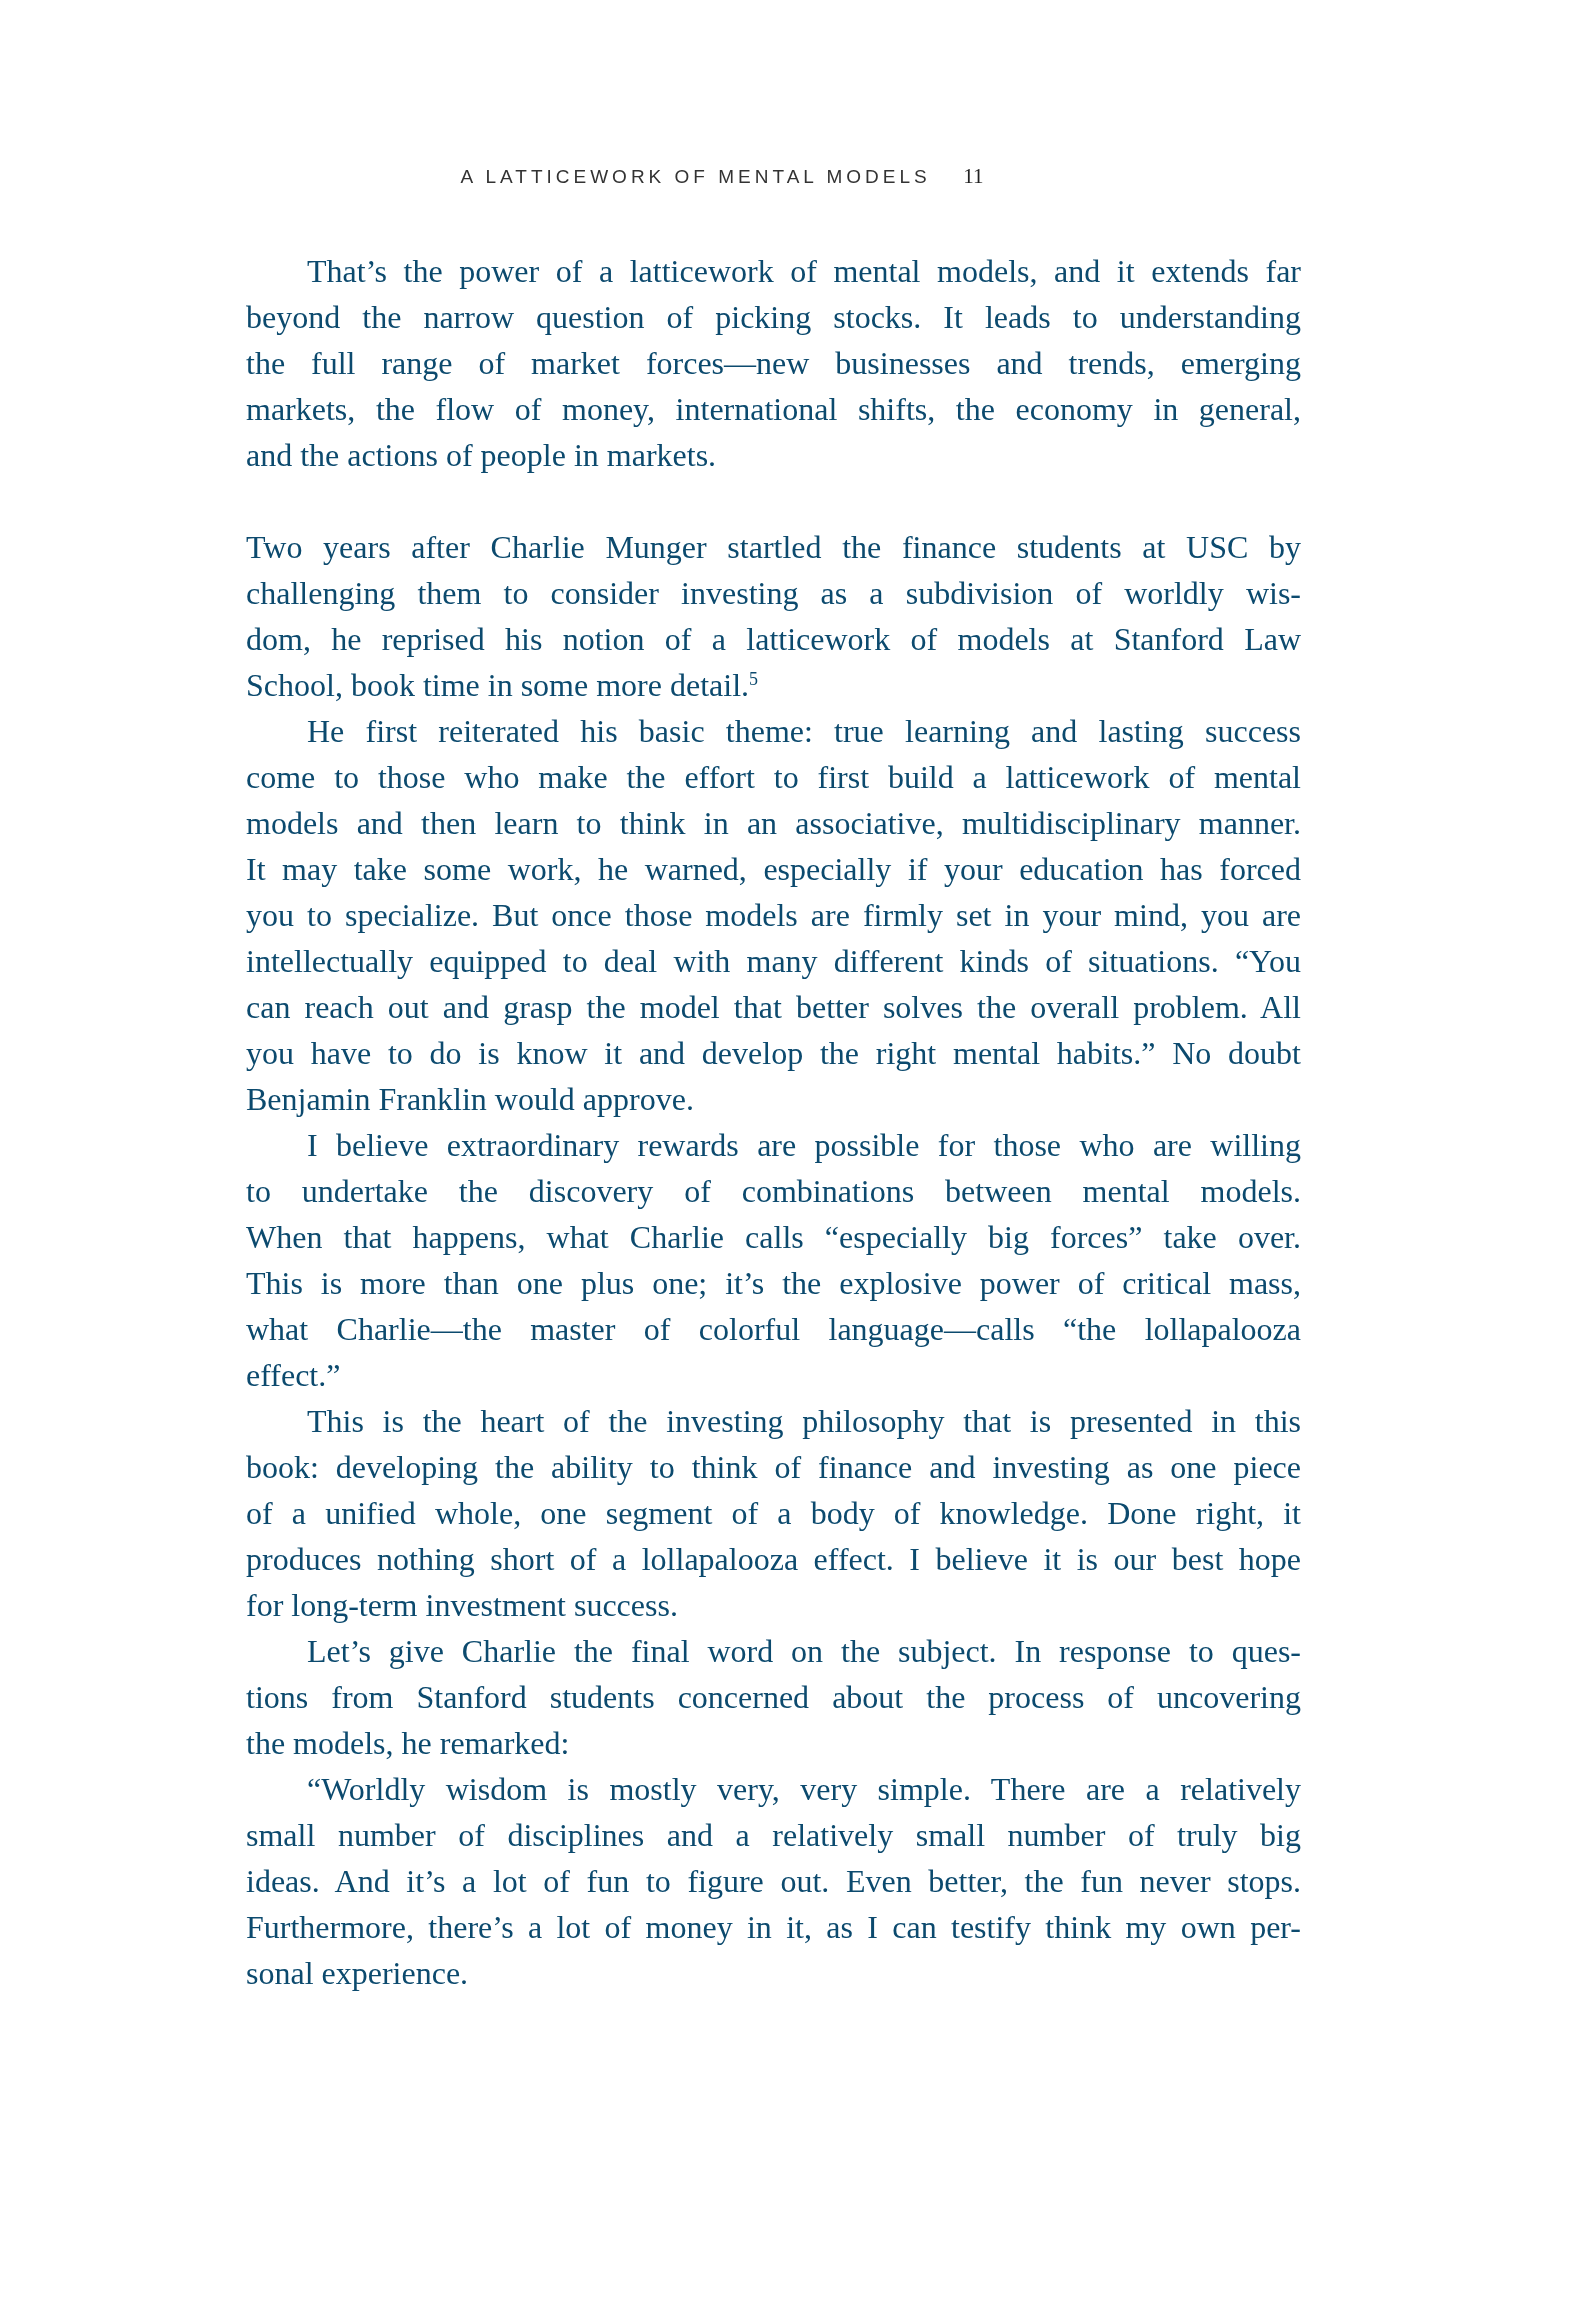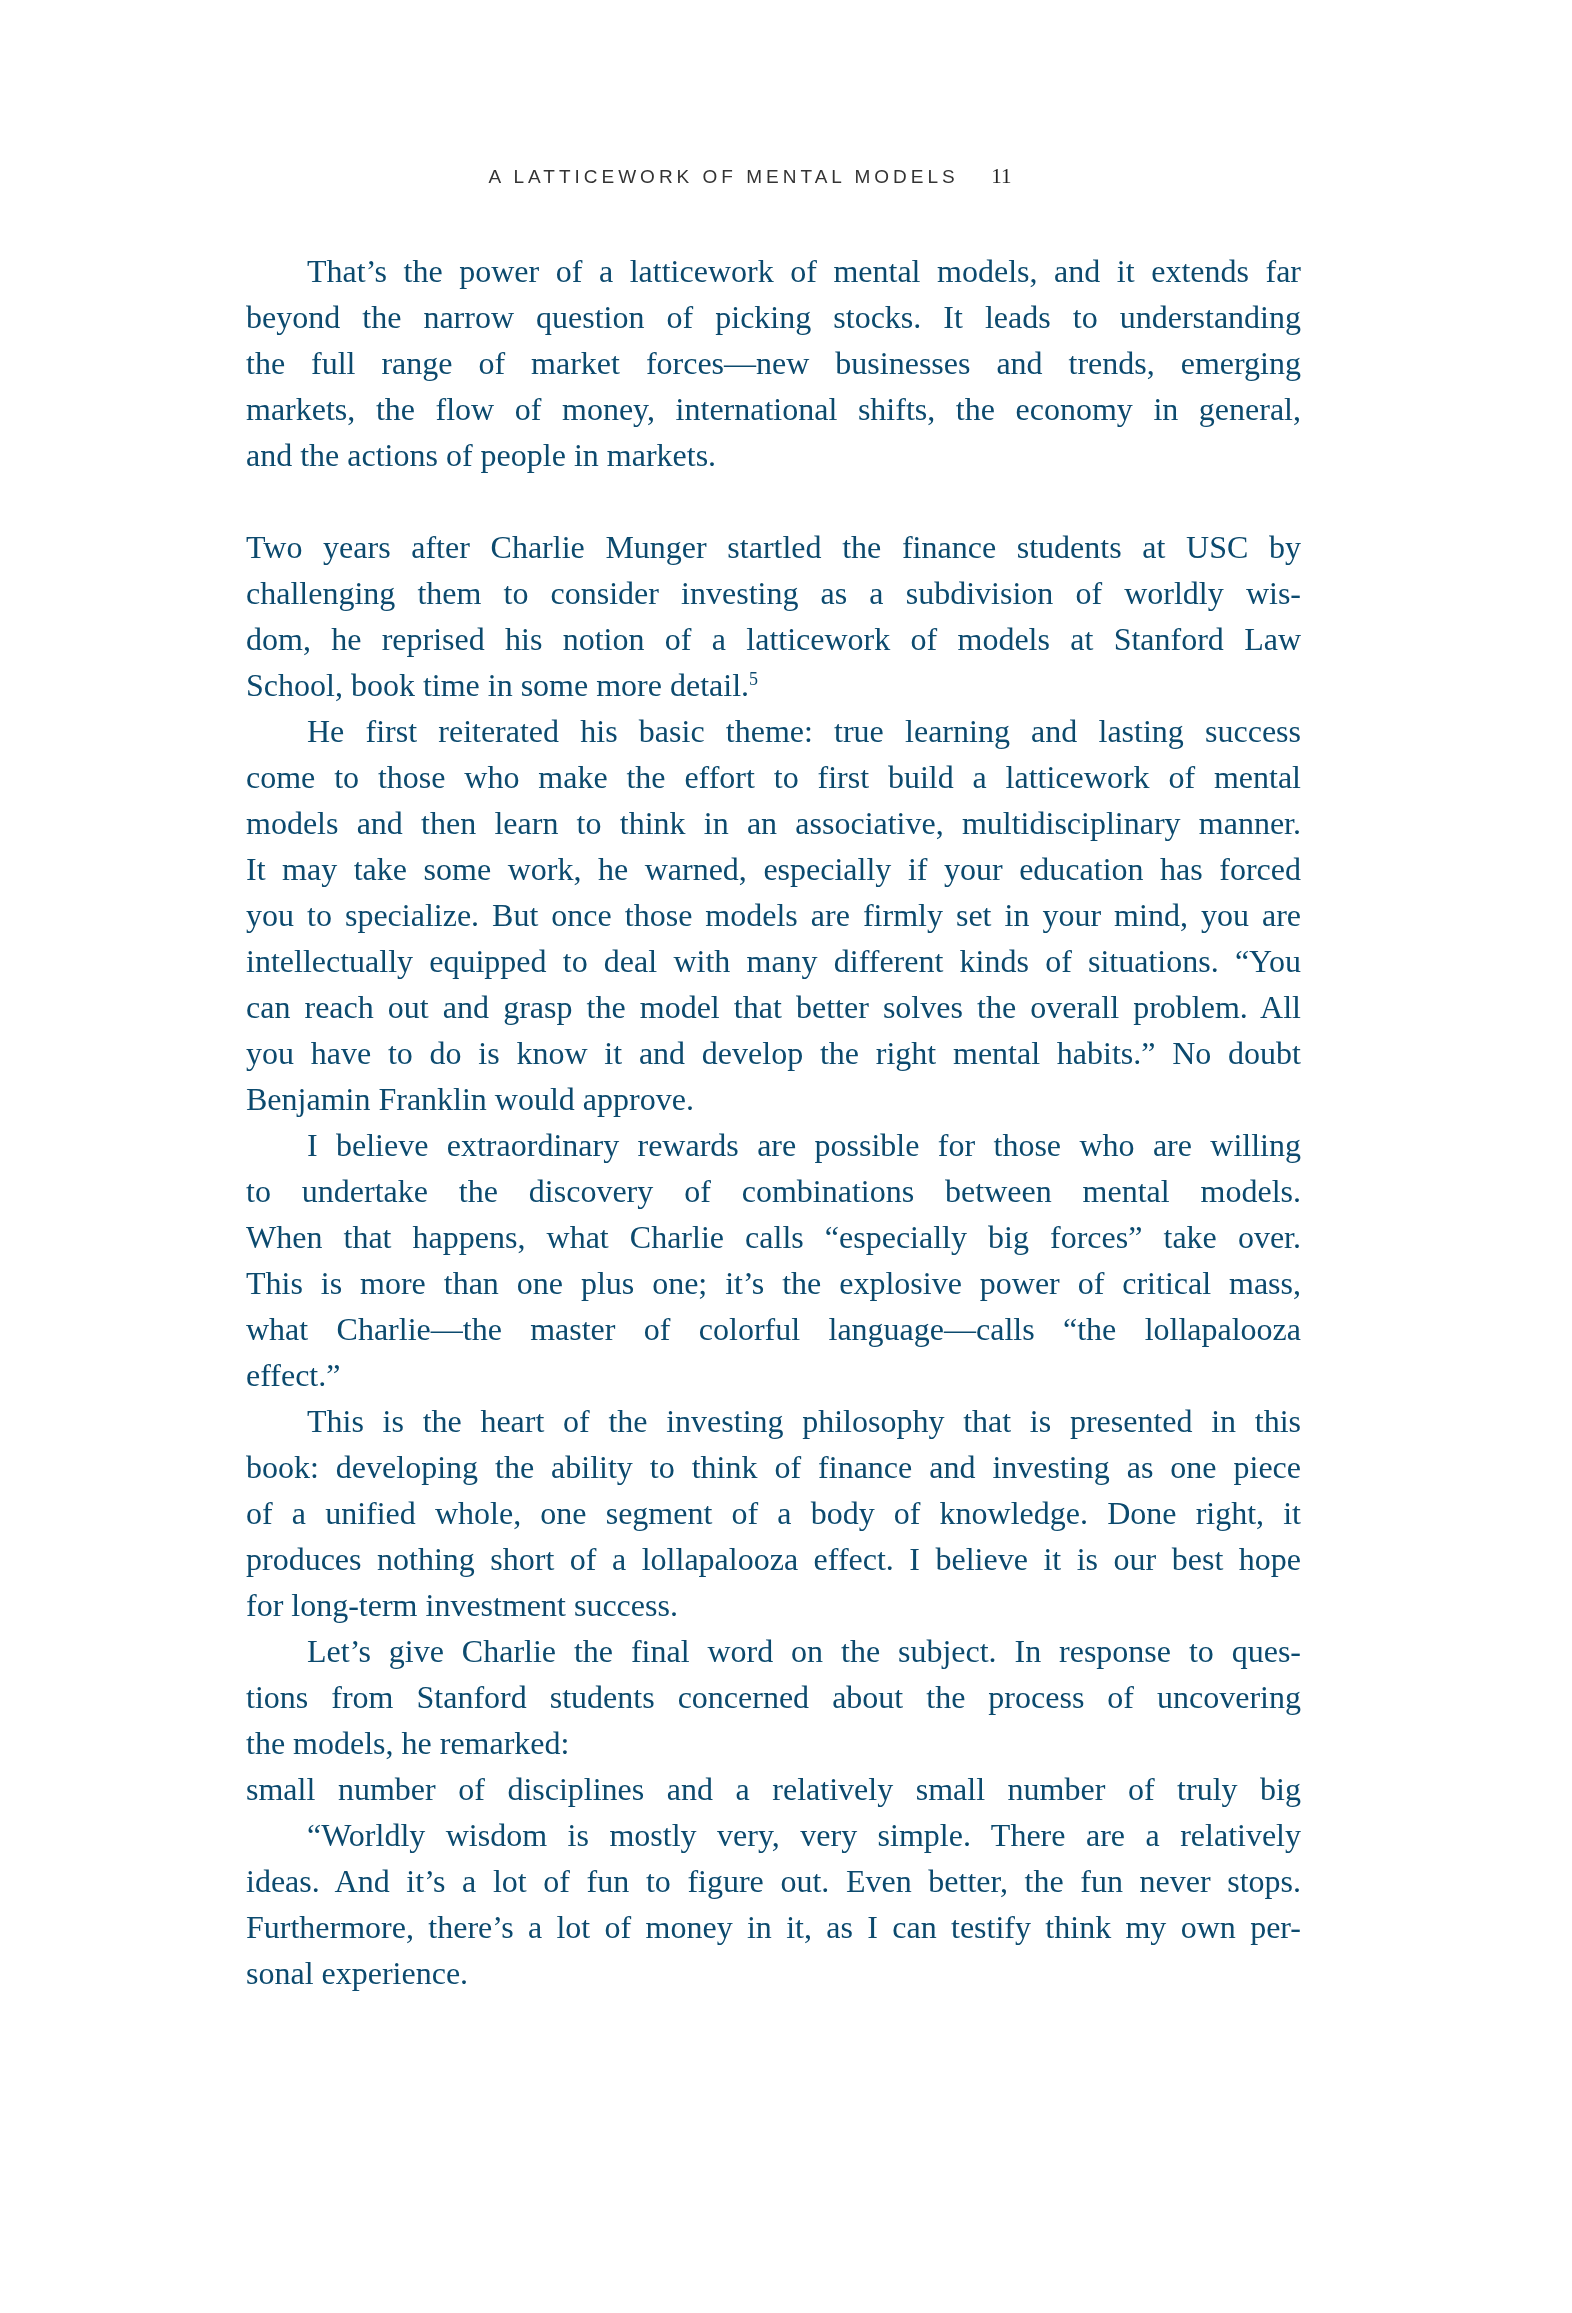--- a/index.html
+++ b/index.html
@@ -1,21 +1,20 @@
 <!DOCTYPE html>
 <html><head>
 <meta charset="utf-8">
 <style>
   html, body { margin: 0; padding: 0; background: #ffffff; }
   body { width: 1572px; height: 2313px; position: relative; overflow: hidden; }
   .header {
     position: absolute; left: 0; width: 1444px; top: 164px; text-align: center;
     font-family: "Liberation Sans", sans-serif; font-size: 19px; letter-spacing: 4px;
     color: #333333;
-    padding-left: 28px;
   }
   .header .title { display: inline-block; }
   .header .pnum {
     display: inline-block; margin-left: 32.5px; letter-spacing: 0;
     font-family: "Liberation Serif", serif; font-size: 21px; color: #222;
   }
   .body {
     position: absolute; left: 246px; width: 1055px; top: 248px;
     font-family: "Liberation Serif", serif; font-size: 32px; color: #0c4a6e;
     line-height: 46px;
@@ -80,20 +79,20 @@
     <span class="line last" style="">for long-term investment success.</span>
   </div>
 
   <div>
     <span class="line indent" style="">Let’s give Charlie the final word on the subject. In response to ques-</span>
     <span class="line" style="">tions from Stanford students concerned about the process of uncovering</span>
     <span class="line last" style="">the models, he remarked:</span>
   </div>
 
   <div>
+    <span class="line indent" style="">“Worldly wisdom is mostly very, very simple. There are a relatively</span>
     <span class="line" style="">small number of disciplines and a relatively small number of truly big</span>
-    <span class="line indent" style="">“Worldly wisdom is mostly very, very simple. There are a relatively</span>
     <span class="line" style="">ideas. And it’s a lot of fun to figure out. Even better, the fun never stops.</span>
     <span class="line" style="">Furthermore, there’s a lot of money in it, as I can testify think my own per-</span>
     <span class="line last" style="">sonal experience.</span>
   </div>
 </div>
 
 
 </body></html>

